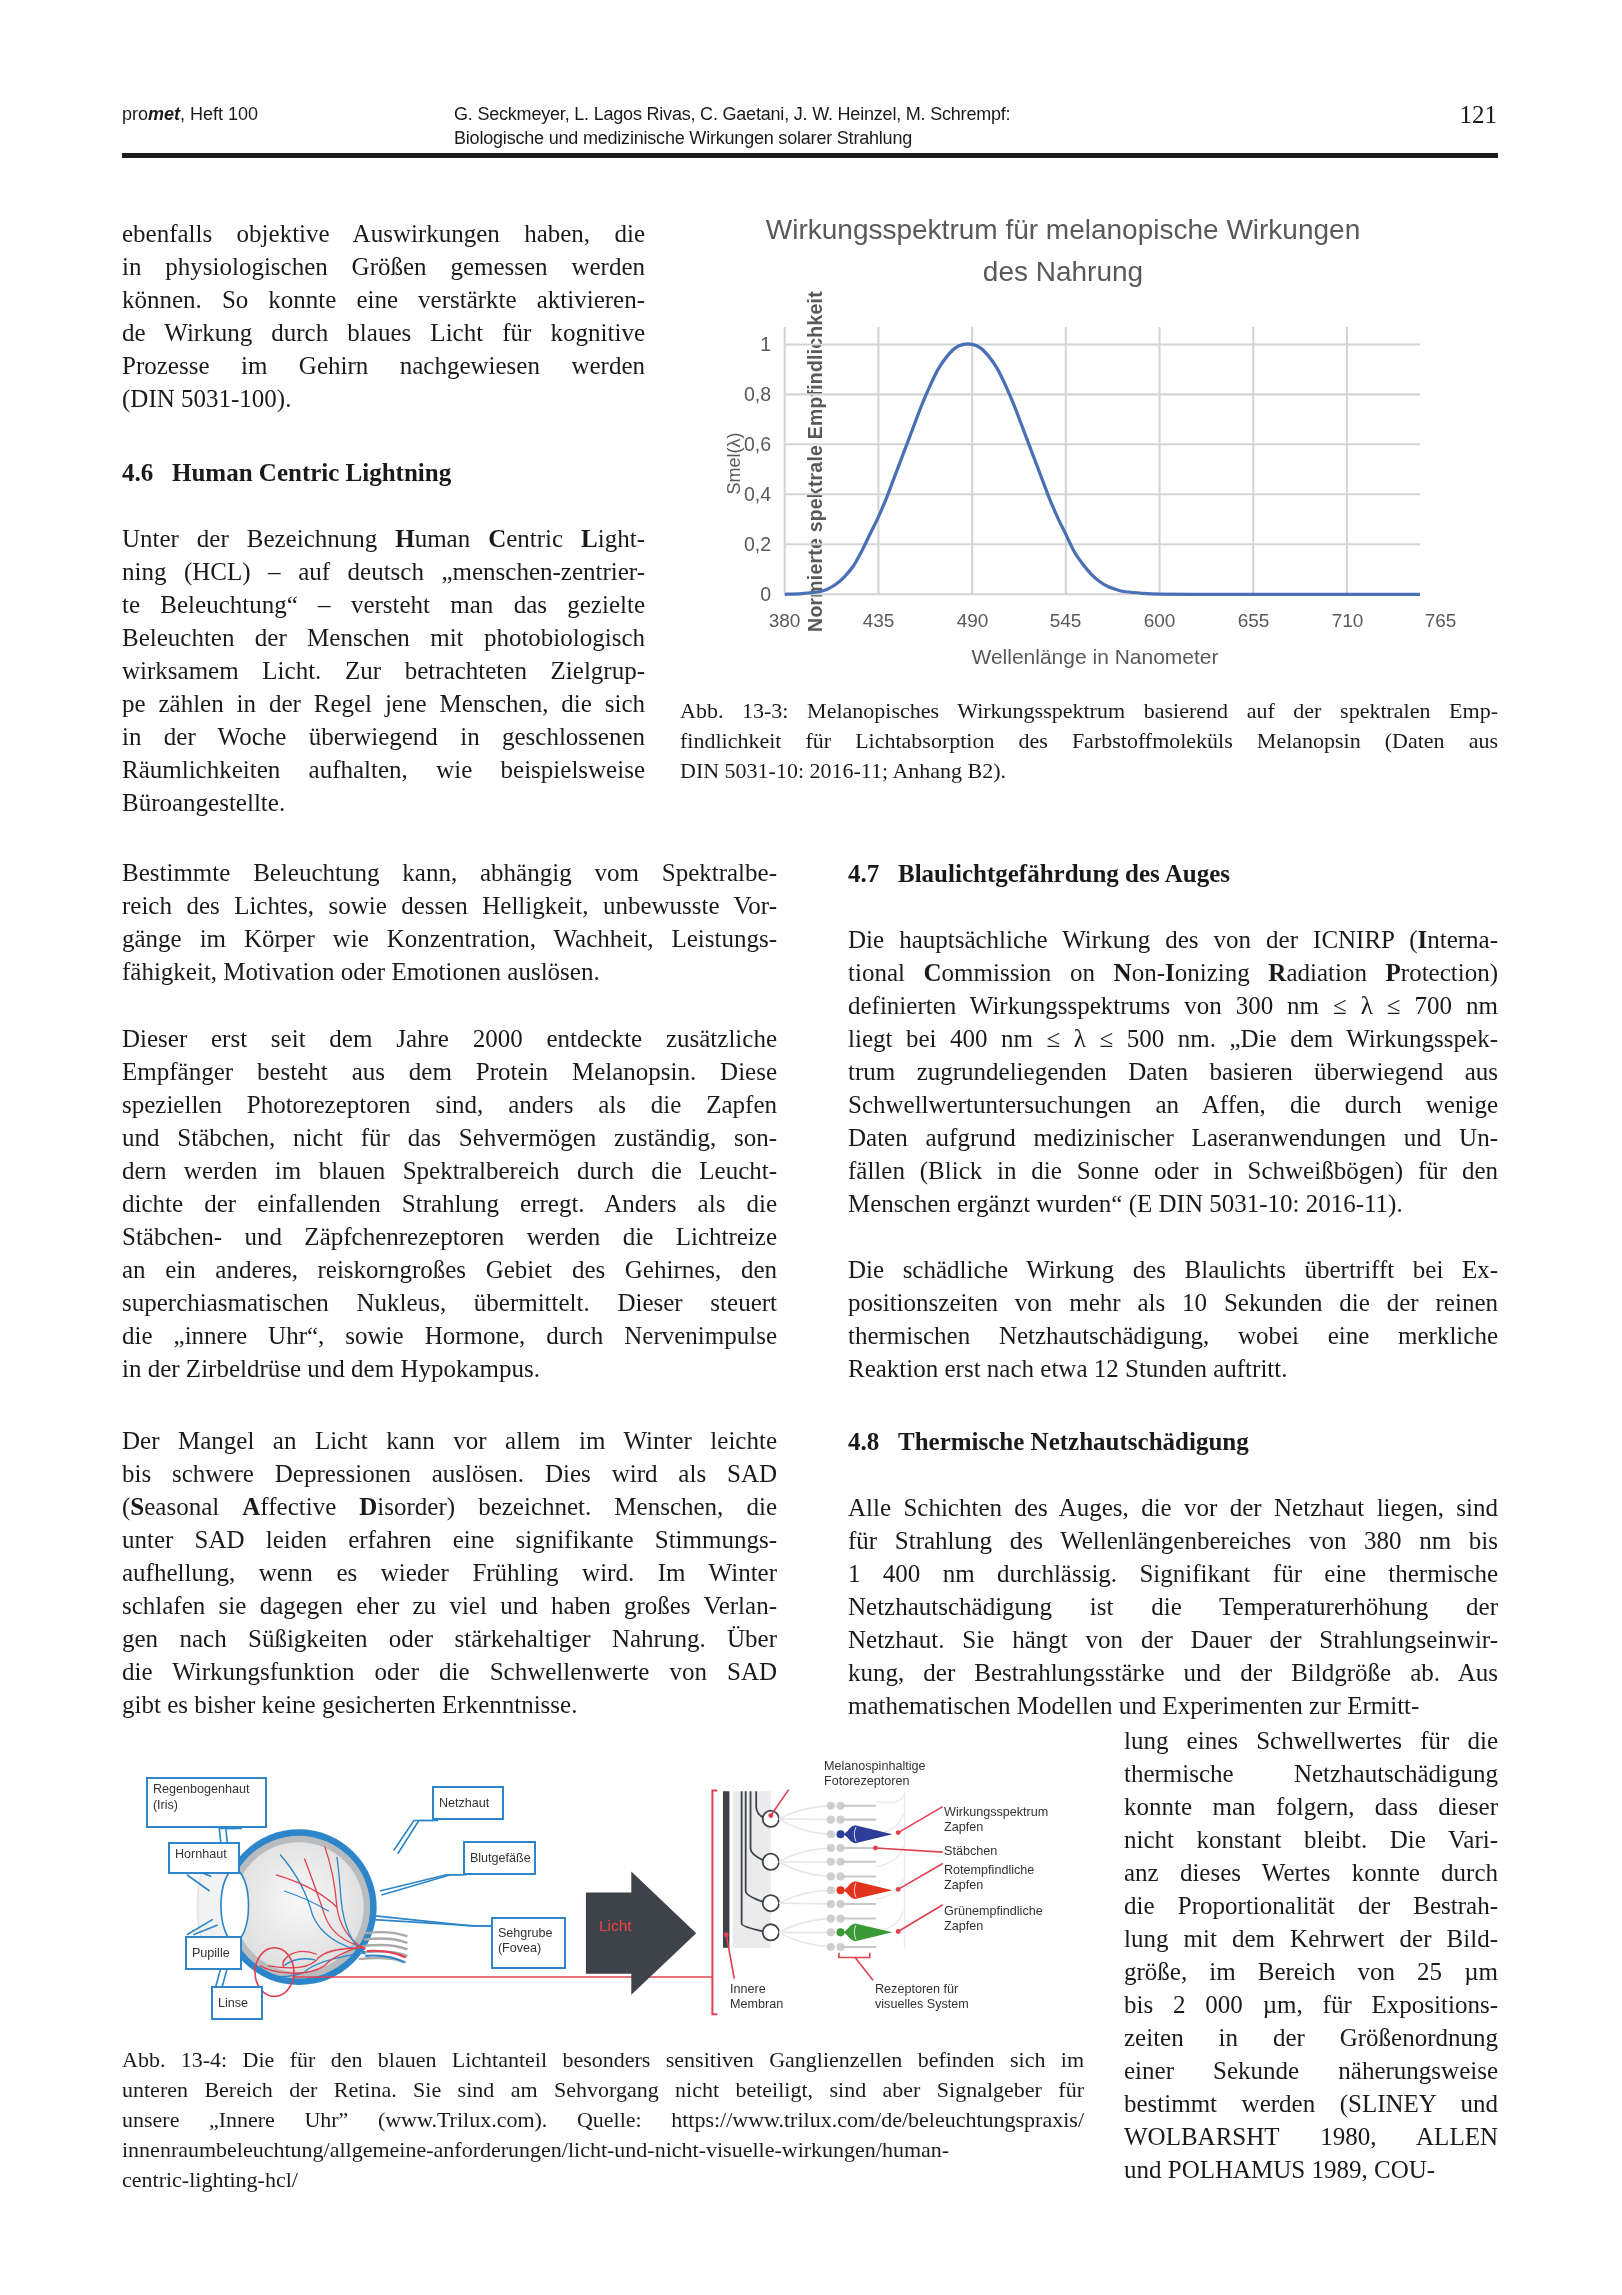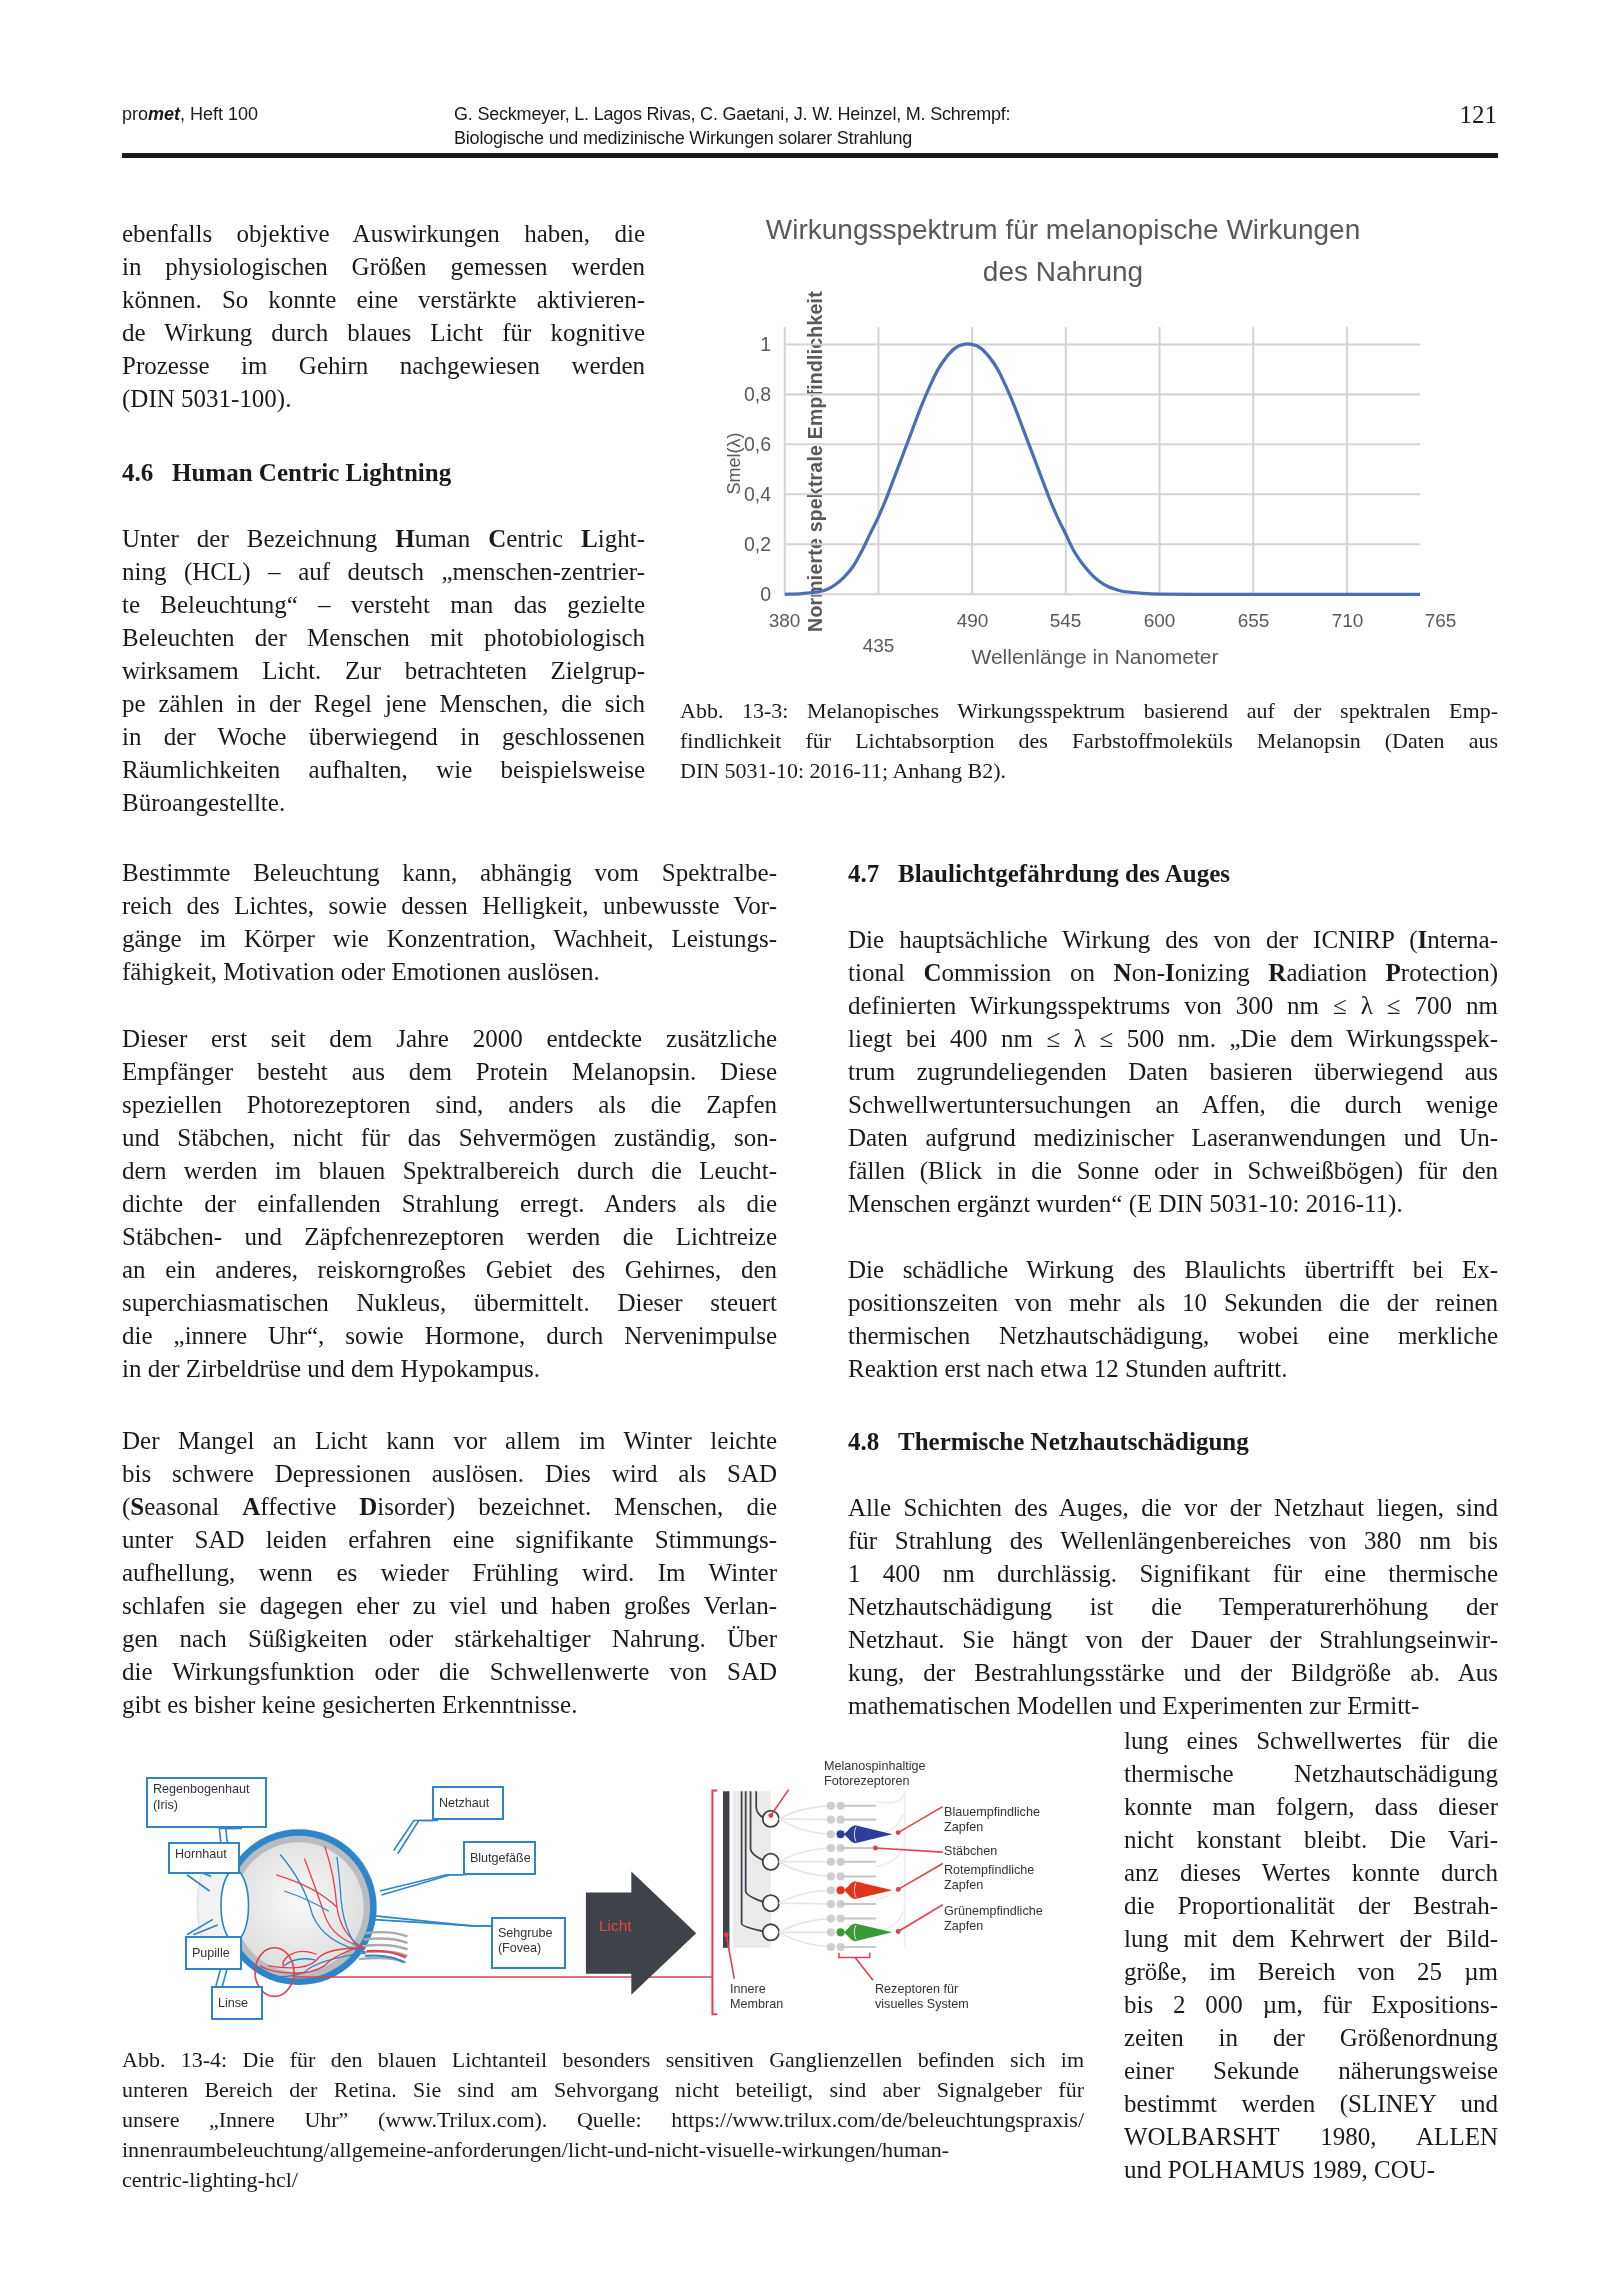--- a/index.html
+++ b/index.html
@@ -97,21 +97,21 @@
 <div id="chart-yticks">
     <div class="abs sans ytick" style="top: 583px;">0</div>
     <div class="abs sans ytick" style="top: 533px;">0,2</div>
     <div class="abs sans ytick" style="top: 483px;">0,4</div>
     <div class="abs sans ytick" style="top: 433px;">0,6</div>
     <div class="abs sans ytick" style="top: 383px;">0,8</div>
     <div class="abs sans ytick" style="top: 333px;">1</div>
   </div>
 <div id="chart-xticks">
     <div class="abs sans xtick" style="left: 760px;">380</div>
-    <div class="abs sans xtick" style="left: 854px; margin-top: 25px;">435</div>
+    <div class="abs sans xtick" style="left: 854px;">435</div>
     <div class="abs sans xtick" style="left: 948px;">490</div>
     <div class="abs sans xtick" style="left: 1041px;">545</div>
     <div class="abs sans xtick" style="left: 1135px;">600</div>
     <div class="abs sans xtick" style="left: 1229px;">655</div>
     <div class="abs sans xtick" style="left: 1323px;">710</div>
     <div class="abs sans xtick" style="left: 1416px;">765</div>
   </div>
 <div class="abs sans xlab">Wellenlänge in Nanometer</div>
 
 <div class="abs serif caption txt" style="left:680px; top:696px; width:818px; font-size:22px; line-height:30px;">
@@ -386,21 +386,21 @@
   <div>Sehgrube</div>
   <div>(Fovea)</div>
 </div>
 <div class="abs sans" style="left:599px; top:1917px; font-size:15.4px; color:#ef4444;">Licht</div>
 
 <div class="abs sans dlabel" style="left:824px; top:1759px;">
   <div>Melanospinhaltige</div>
   <div>Fotorezeptoren</div>
 </div>
 <div class="abs sans dlabel" style="left:944px; top:1805px;">
-  <div>Blauempfindliche</div>
+  <div>Wirkungsspektrum</div>
   <div>Zapfen</div>
 </div>
 <div class="abs sans dlabel" style="left:944px; top:1844px;">Stäbchen</div>
 <div class="abs sans dlabel" style="left:944px; top:1863px;">
   <div>Rotempfindliche</div>
   <div>Zapfen</div>
 </div>
 <div class="abs sans dlabel" style="left:944px; top:1904px;">
   <div>Grünempfindliche</div>
   <div>Zapfen</div>

